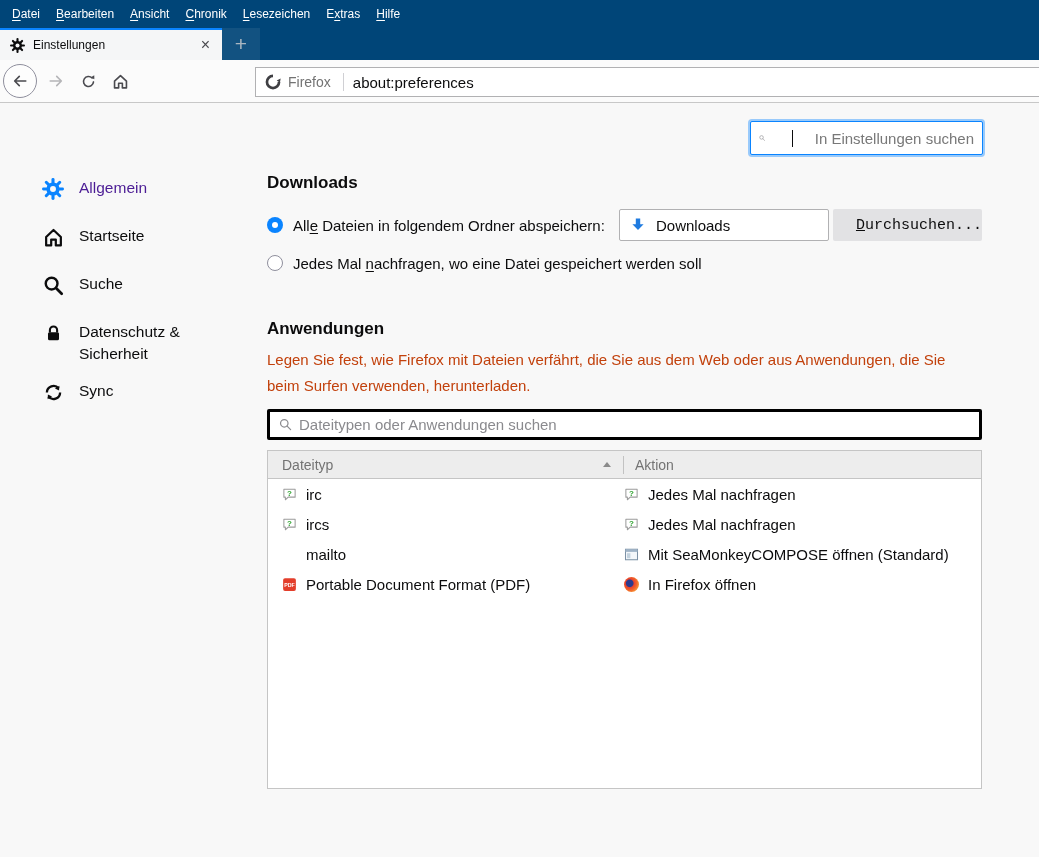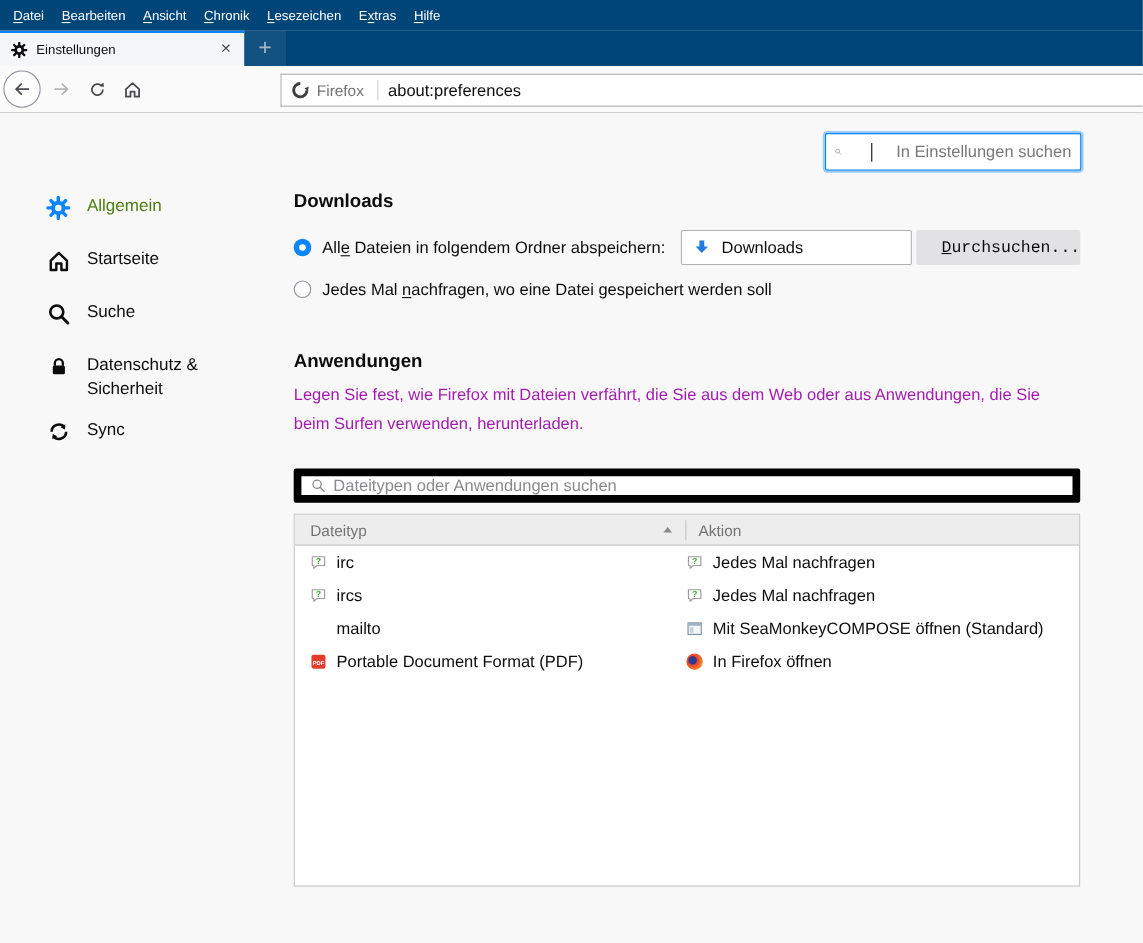--- a/index.html
+++ b/index.html
@@ -38,42 +38,42 @@
       background:#fff; border:1px solid #0a84ff; border-radius:2px;
       box-shadow:0 0 0 2px rgba(10,132,255,.4); display:flex; align-items:center; padding:0 8px;gap:20px; }
   .settings-search .ph { color:#787878; font-size:15px; margin-left:2px; white-space:nowrap; }
   .caret { width:1px; height:17px; background:#0c0c0d; margin-left:7px; }
 
   
   .sidebar { position:absolute; left:42px; top:74px; width:185px; }
   .side-item { display:flex; align-items:flex-start; margin-bottom:15px; min-height:33px; cursor:default; }
   .side-icon { width:22px; height:22px; margin-right:15px; display:flex; align-items:center; justify-content:center; color:#0c0c0d; flex:none; margin-top:1px; }
   .side-label { font-size:15.5px; color:#0c0c0d; line-height:22px; max-width:128px; }
-  .side-item.active .side-icon, .side-item.active .side-label { color:#4d7c0f; }
+  .side-item.active .side-icon, .side-item.active .side-label { color:#4c1d95; }
 
   
   .main { position:absolute; left:267px; top:0; width:715px; padding-top:70px; }
   .section-h { font-size:17px; font-weight:700; color:#0c0c0d; height:20px; }
 
   .dl-row1 { margin-top:16px; height:32px; display:flex; align-items:center; }
   .dl-row2 { margin-top:6px; height:32px; display:flex; align-items:center; }
   .radio { width:16px; height:16px; border-radius:50%; flex:none; margin-right:10px; position:relative; }
   .radio.on { background:#0a84ff; }
   .radio.on::after { content:""; position:absolute; left:5px; top:5px; width:6px; height:6px; border-radius:50%; background:#fff; }
   .radio.off { background:#fff; border:1px solid #8f8f9d; }
   .radio-label { font-size:15px; }
   .radio-label u { text-underline-offset:2px; }
   .folder-box { margin-left:auto; width:210px; height:32px; background:#fff; border:1px solid #b1b1b3; border-radius:2px;
                 display:flex; align-items:center; padding:0 10px; gap:10px; font-size:15px; }
   .browse-btn { margin-left:4px; width:149px; height:32px; background:#e2e2e4; border:none; border-radius:2px;
                 font-family:Liberation Mono, monospace; font-size:15px; color:#0c0c0d; display:flex; align-items:center; justify-content:flex-end; }
 
   .apps-h { margin-top:40px; }
-  .apps-desc { margin-top:8px; font-size:15px; line-height:26px; color:#a21caf; }
-  .app-search { margin-top:27px; height:31px; background:#fff; border:7px solid #000000; border-radius:2px;
+  .apps-desc { margin-top:8px; font-size:15px; line-height:26px; color:#c2410c; }
+  .app-search { margin-top:10px; height:31px; background:#fff; border:3px solid #000000; border-radius:2px;
                 display:flex; align-items:center; padding:0 9px; }
   .app-search .ph { color:#8a8a8e; font-size:15px; margin-left:7px; }
 
   .handler-table { margin-top:10px; height:339px; background:#fff; border:1px solid #c5c5c5; }
   .thead { display:flex; align-items:center; height:28px; background:#ededed; border-bottom:1px solid #c5c5c5;
            color:#737373; font-size:14px; }
   .th-type { width:355px; padding-left:14px; display:flex; align-items:center; height:100%; }
   .sort-arrow { margin-left:auto; margin-right:12px; width:0; height:0;
                 border-left:4.5px solid transparent; border-right:4.5px solid transparent; border-bottom:5px solid #8a8a8a; }
   .th-sep { width:1px; height:18px; background:#c2c2c2; }

